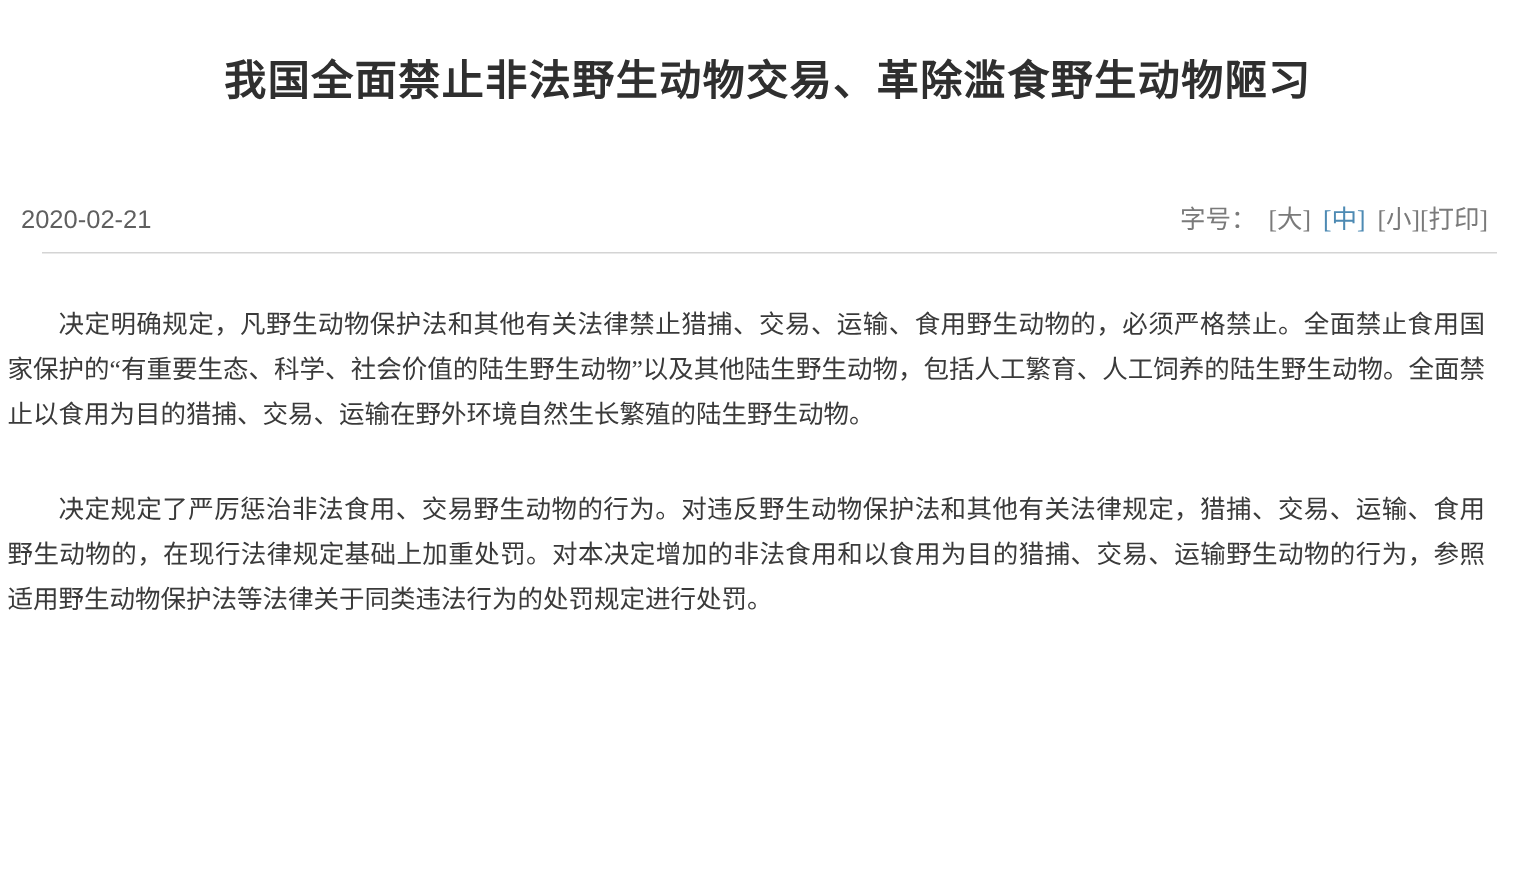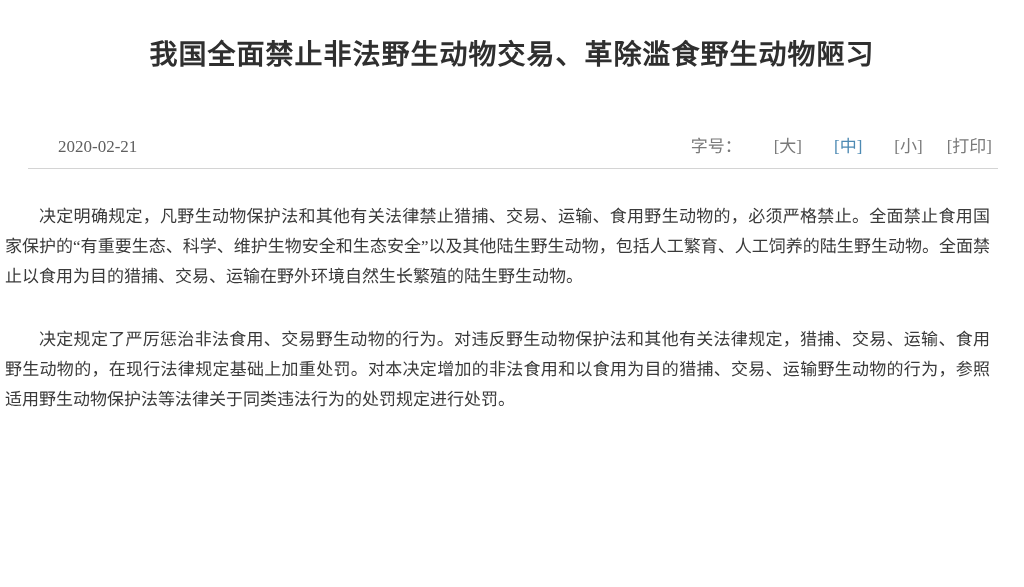--- a/index.html
+++ b/index.html
@@ -30,28 +30,26 @@
     margin-top: 60px;
     padding: 0 32px 0 14px;
     display: flex;
     justify-content: space-between;
     align-items: center;
     font-size: 17px;
     line-height: 24px;
   }
   .publish-date {
     color: var(--color-date-text, #5f5f5f);
-    font-family: Liberation Serif, serif;
-    margin-left: 44px;
+    font-family: Liberation Sans, sans-serif;
   }
   .controls {
     color: var(--color-control-text, #7a7a7a);
     display: flex;
     align-items: flex-start;
-    gap: 24px;
   }
   .controls .size-btn {
     text-decoration: none;
     color: var(--color-control-text, #7a7a7a);
     margin-left: 8px;
     cursor: pointer;
   }
   .controls .size-btn.active {
     color: var(--color-active-size-link, #4d8ab3);
   }
@@ -101,18 +99,18 @@
       <a class="size-btn active">[中]</a>
       <a class="size-btn">[小]</a>
       <a class="print-btn">[打印]</a>
     </span>
   </div>
 
   <hr class="divider">
 
   <div class="article-body">
 
-    <p>决定明确规定，凡野生动物保护法和其他有关法律禁止猎捕、交易、运输、食用野生动物的，必须严格禁止。全面禁止食用国家保护的“有重要生态、科学、维护生物安全和生态安全”以及其他陆生野生动物，包括人工繁育、人工饲养的陆生野生动物。全面禁止以食用为目的猎捕、交易、运输在野外环境自然生长繁殖的陆生野生动物。</p>
+    <p>决定明确规定，凡野生动物保护法和其他有关法律禁止猎捕、交易、运输、食用野生动物的，必须严格禁止。全面禁止食用国家保护的“有重要生态、科学、社会价值的陆生野生动物”以及其他陆生野生动物，包括人工繁育、人工饲养的陆生野生动物。全面禁止以食用为目的猎捕、交易、运输在野外环境自然生长繁殖的陆生野生动物。</p>
 
     <p>决定规定了严厉惩治非法食用、交易野生动物的行为。对违反野生动物保护法和其他有关法律规定，猎捕、交易、运输、食用野生动物的，在现行法律规定基础上加重处罚。对本决定增加的非法食用和以食用为目的猎捕、交易、运输野生动物的行为，参照适用野生动物保护法等法律关于同类违法行为的处罚规定进行处罚。</p>
   </div>
 
 </div>
 
 </body></html>

